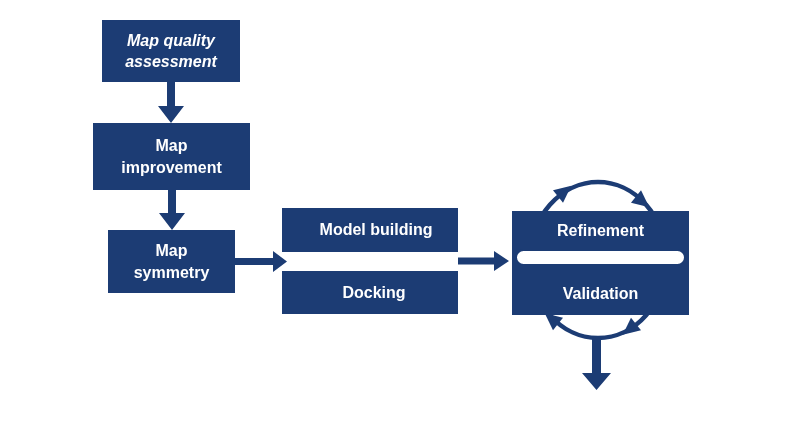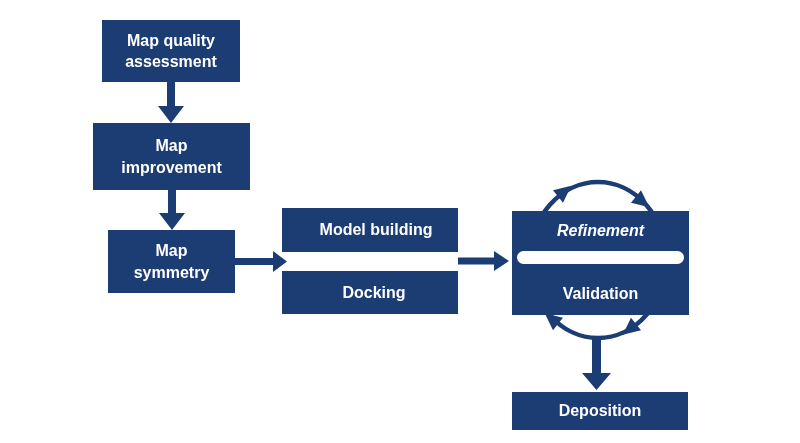--- a/index.html
+++ b/index.html
@@ -28,31 +28,31 @@
     color: var(--node-text);
     display: flex;
     align-items: center;
     justify-content: center;
     text-align: center;
     font-weight: bold;
     font-size: 16px;
     line-height: 1.32;
   }
   .node-label { white-space: pre-line; }
-  .n-quality    { left: 102px; top: 20px;  width: 138px; height: 62px; }
+  .n-quality    { left: 102px; top: 20px;  width: 138px; height: 62px; font-style: italic; }
   .n-improve    { left: 93px;  top: 123px; width: 157px; height: 67px; }
   .n-symmetry   { left: 108px; top: 230px; width: 127px; height: 63px; }
   .n-model      { left: 282px; top: 208px; width: 176px; height: 44px; padding-left: 12px; }
   .n-docking    { left: 282px; top: 271px; width: 176px; height: 43px; padding-left: 8px; }
   .n-refval     { left: 512px; top: 211px; width: 177px; height: 104px; display: block; }
   .refval-half {
     position: absolute; left: 0; right: 0;
     display: flex; align-items: center; justify-content: center;
   }
-  .refval-top    { top: 0;    height: 40px; font-style: italic; }
+  .refval-top    { top: 0;    height: 40px; }
   .refval-bottom { bottom: 0; height: 42px; text-align: right; }
   .refval-divider {
     position: absolute;
     left: 3px; right: 3px;
     top: 38px; height: 17px;
     background: var(--bg);
     border: 2px solid var(--node-fill);
     border-radius: 9px;
   }
   .n-deposition { left: 512px; top: 392px; width: 176px; height: 38px; }
@@ -111,17 +111,14 @@
   <div class="node n-refval">
     <div class="refval-half refval-top">
       <span class="node-label">Refinement</span>
     </div>
     <div class="refval-divider"></div>
     <div class="refval-half refval-bottom">
       <span class="node-label">Validation</span>
     </div>
   </div>
 
-  <div class="node n-deposition">
-    <span class="node-label">Deposition</span>
-  </div>
 
 </div>
 
 </body></html>

